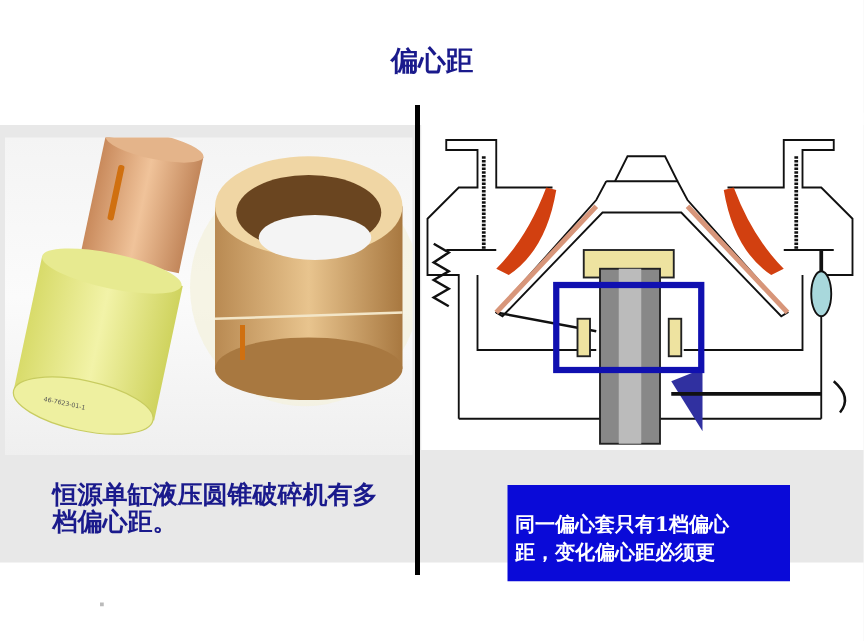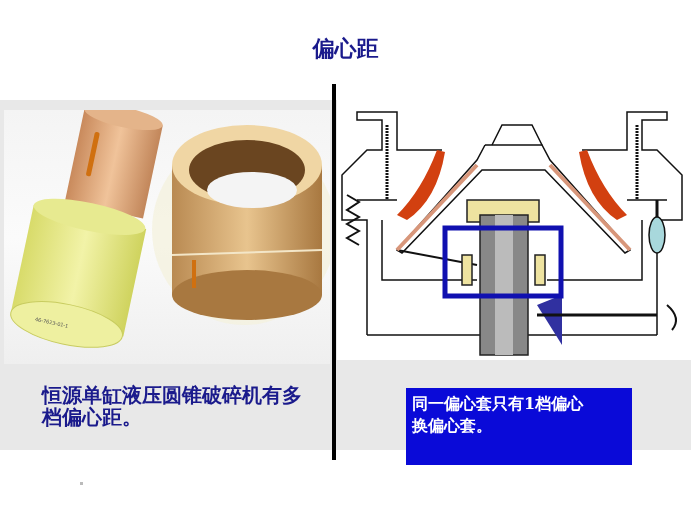--- a/index.html
+++ b/index.html
@@ -8,21 +8,21 @@
   .title { position:absolute; left:0; width:691px; top:34px; text-align:center;
            font-family:Liberation Mono, monospace; font-size:22px; font-weight:bold; color:#1a1a8c; }
   .band { position:absolute; left:0; top:100px; width:691px; height:350px; background:#e8e8e8; }
   .left-panel { position:absolute; left:4px; top:110px; width:326px; height:254px;
                 background:linear-gradient(180deg,#f4f4f4 0%,#fbfbfb 50%,#efefef 100%); }
   .right-panel { position:absolute; left:337px; top:90px; width:354px; height:270px; background:#ffffff; }
   .divider { position:absolute; left:332px; top:84px; width:4px; height:376px; background:#000; }
   .left-caption { position:absolute; left:42px; top:384px; width:270px; font-size:20px; font-weight:bold;
                   color:#1a1a8c; line-height:22px; }
   .callout { position:absolute; left:406px; top:388px; width:226px; height:77px; background:#0a0ad8;
-             box-sizing:border-box; padding:5px 6px; }
+             box-sizing:border-box; padding:21px 6px; }
   .callout span { display:block; color:#fff; font-size:16px; font-weight:bold; line-height:22px;
                   font-family:"DejaVu Serif","Liberation Serif",serif; }
   svg { position:absolute; left:0; top:0; }
   .dot { position:absolute; left:80px; top:482px; width:3px; height:3px; background:#bbb; }
 </style>
 </head>
 <body>
 
 <div class="title">偏心距</div>
 
@@ -114,16 +114,16 @@
     <rect x="108" y="138" width="116" height="68" stroke="#1010b0" stroke-width="5"></rect>
   </svg>
 </div>
 
 <div class="divider"></div>
 
 <div class="left-caption">恒源单缸液压圆锥破碎机有多档偏心距。</div>
 
 <div class="callout">
   <span>同一偏心套只有1档偏心</span>
-  <span>换偏心套。</span>
+  <span>距，变化偏心距必须更</span>
 </div>
 
 <div class="dot"></div>
 
 </body></html>

